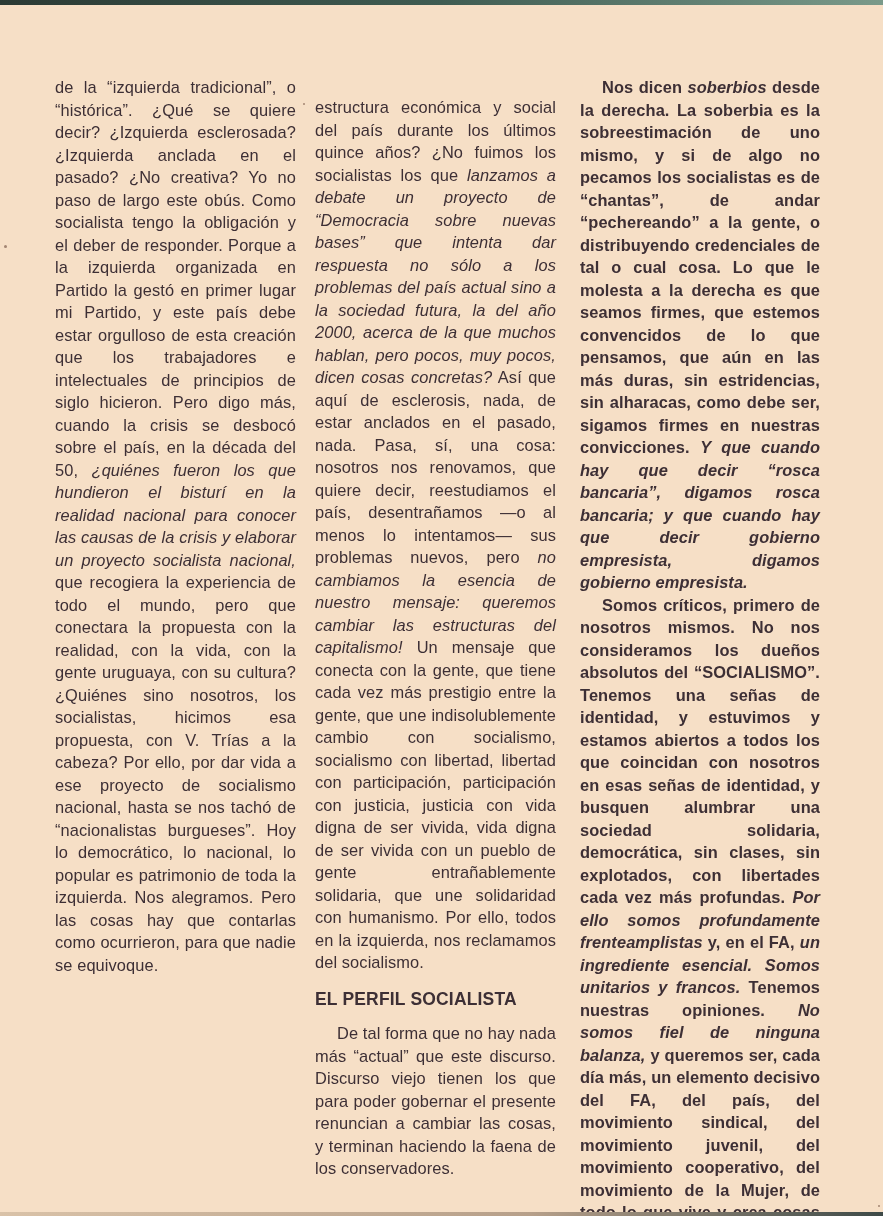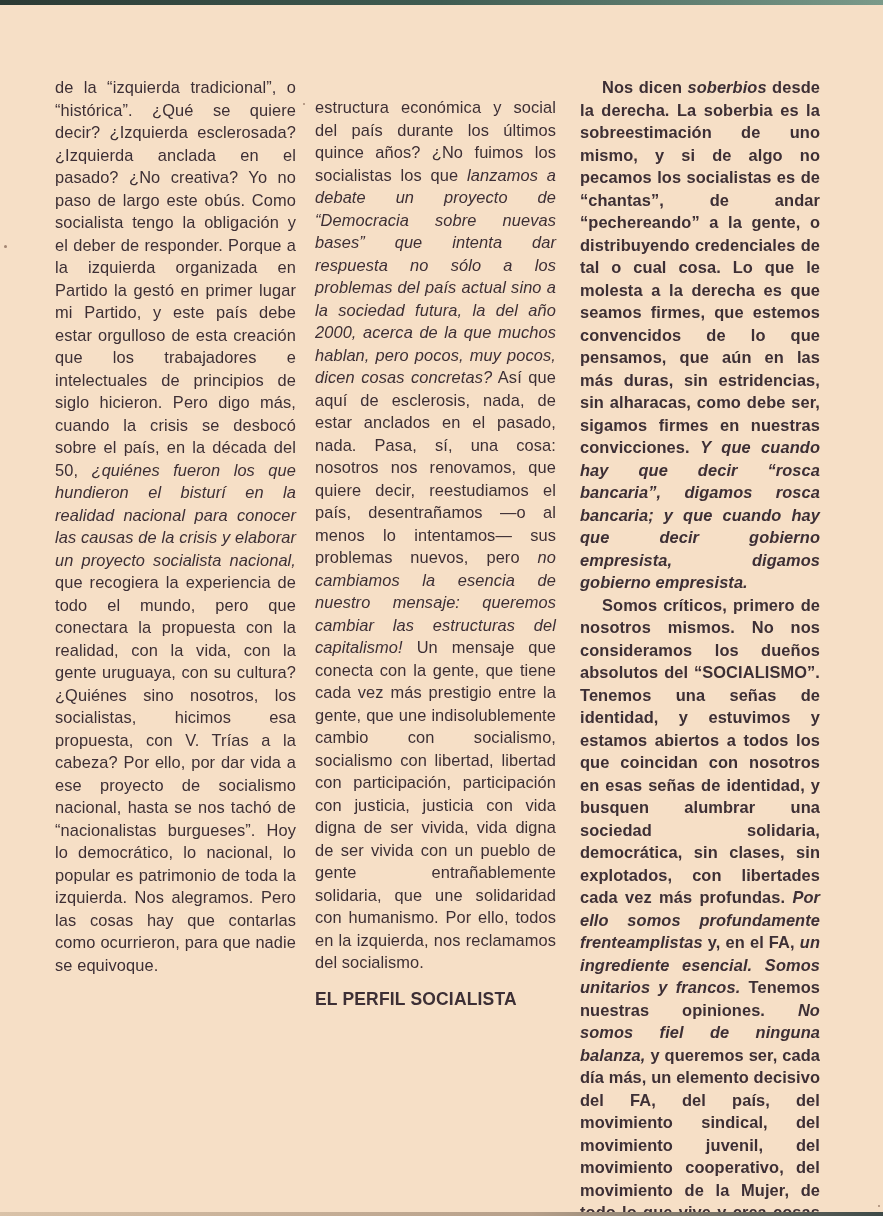--- a/index.html
+++ b/index.html
@@ -87,20 +87,23 @@
     <p>
       <span>de la “izquierda tradicional”, o “histórica”. ¿Qué se quiere decir? ¿Izquierda esclerosada? ¿Izquierda anclada en el pasado? ¿No creativa? Yo no paso de largo este obús. Como socialista tengo la obligación y el deber de responder. Porque a la izquierda organizada en Partido la gestó en primer lugar mi Partido, y este país debe estar orgulloso de esta creación que los trabajadores e intelectuales de principios de siglo hicieron. Pero digo más, cuando la crisis se desbocó sobre el país, en la década del 50, </span><span class="it">¿quiénes fueron los que hundieron el bisturí en la realidad nacional para conocer las causas de la crisis y elaborar un proyecto socialista nacional,</span><span> que recogiera la experiencia de todo el mundo, pero que conectara la propuesta con la realidad, con la vida, con la gente uruguaya, con su cultura? ¿Quiénes sino nosotros, los socialistas, hicimos esa propuesta, con V. Trías a la cabeza? Por ello, por dar vida a ese proyecto de socialismo nacional, hasta se nos tachó de “nacionalistas burgueses”. Hoy lo democrático, lo nacional, lo popular es patrimonio de toda la izquierda. Nos alegramos. Pero las cosas hay que contarlas como ocurrieron, para que nadie se equivoque.</span>
     </p>
   </div>
 
   <div class="col col2">
     <p>
       <span>estructura económica y social del país durante los últimos quince años? ¿No fuimos los socialistas los que </span><span class="it">lanzamos a debate un proyecto de “Democracia sobre nuevas bases” que intenta dar respuesta no sólo a los problemas del país actual sino a la sociedad futura, la del año 2000, acerca de la que muchos hablan, pero pocos, muy pocos, dicen cosas concretas?</span><span> Así que aquí de esclerosis, nada, de estar anclados en el pasado, nada. Pasa, sí, una cosa: nosotros nos renovamos, que quiere decir, reestudiamos el país, desentrañamos —o al menos lo intentamos— sus problemas nuevos, pero </span><span class="it">no cambiamos la esencia de nuestro mensaje: queremos cambiar las estructuras del capitalismo!</span><span> Un mensaje que conecta con la gente, que tiene cada vez más prestigio entre la gente, que une indisolublemente cambio con socialismo, socialismo con libertad, libertad con participación, participación con justicia, justicia con vida digna de ser vivida, vida digna de ser vivida con un pueblo de gente entrañablemente solidaria, que une solidaridad con humanismo. Por ello, todos en la izquierda, nos reclamamos del socialismo.</span>
     </p>
     <p class="heading">EL PERFIL SOCIALISTA</p>
+    <p class="indent">
+      <span>De tal forma que no hay nada más “actual” que este discurso. Discurso viejo tienen los que para poder gobernar el presente renuncian a cambiar las cosas, y terminan haciendo la faena de los conservadores.</span>
+    </p>
   </div>
 
   <div class="col col3">
     <p class="indent">
       <span>Nos dicen </span><span class="it">soberbios</span><span> desde la derecha. La soberbia es la sobreestimación de uno mismo, y si de algo no pecamos los socialistas es de “chantas”, de andar “pechereando” a la gente, o distribuyendo credenciales de tal o cual cosa. Lo que le molesta a la derecha es que seamos firmes, que estemos convencidos de lo que pensamos, que aún en las más duras, sin estridencias, sin alharacas, como debe ser, sigamos firmes en nuestras convicciones. </span><span class="it">Y que cuando hay que decir “rosca bancaria”, digamos rosca bancaria; y que cuando hay que decir gobierno empresista, digamos gobierno empresista.</span>
     </p>
     <p class="indent">
       <span>Somos críticos, primero de nosotros mismos. No nos consideramos los dueños absolutos del “SOCIALISMO”. Tenemos una señas de identidad, y estuvimos y estamos abiertos a todos los que coincidan con nosotros en esas señas de identidad, y busquen alumbrar una sociedad solidaria, democrática, sin clases, sin explotados, con libertades cada vez más profundas. </span><span class="it">Por ello somos profundamente frenteamplistas</span><span> y, en el FA, </span><span class="it">un ingrediente esencial. Somos unitarios y francos.</span><span> Tenemos nuestras opiniones. </span><span class="it">No somos fiel de ninguna balanza,</span><span> y queremos ser, cada día más, un elemento decisivo del FA, del país, del movimiento sindical, del movimiento juvenil, del movimiento cooperativo, del movimiento de la Mujer, de todo lo que vive y crea cosas nuevas en el movimiento po-</span>
     </p>
   </div>

